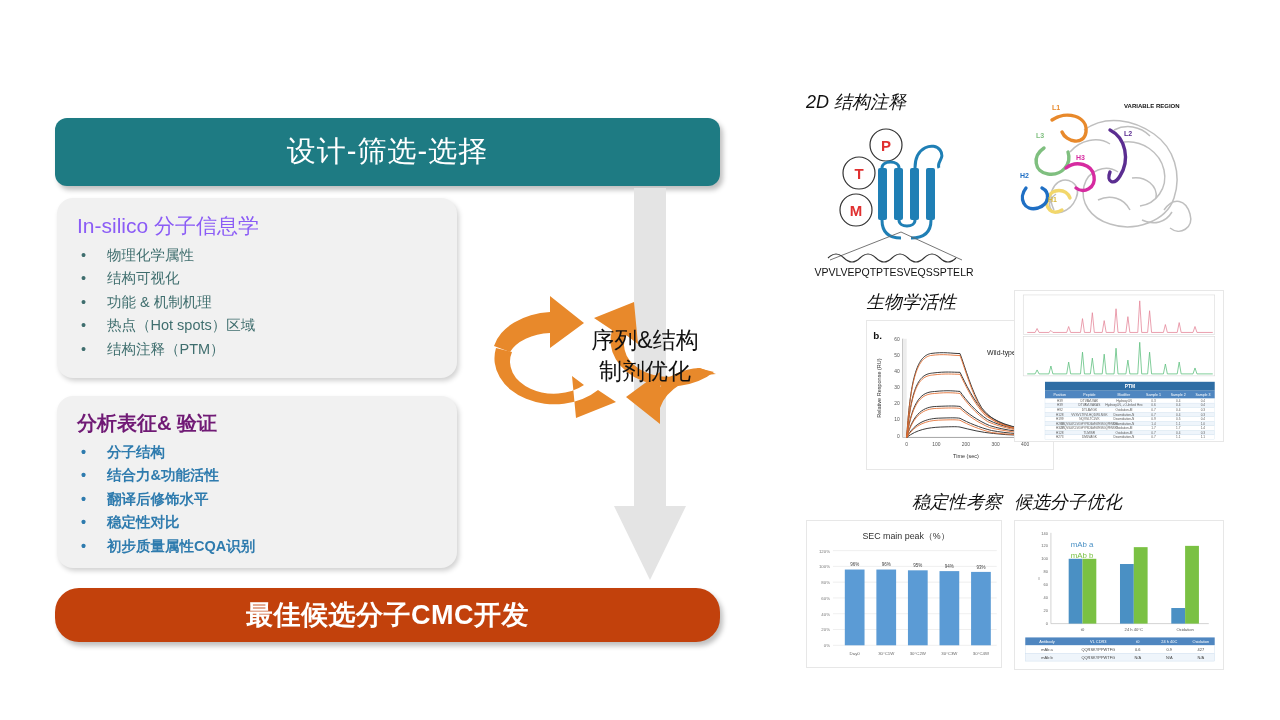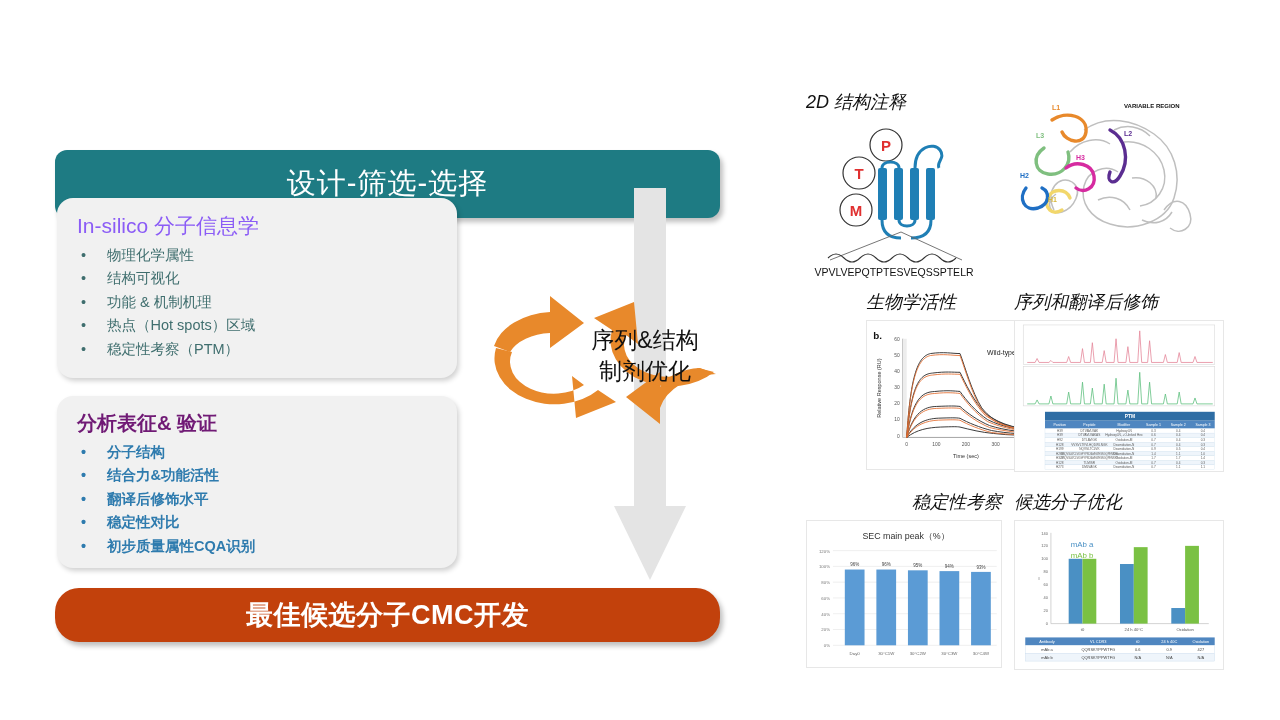--- a/index.html
+++ b/index.html
@@ -8,21 +8,21 @@
     background:#ffffff;
     font-family:"Liberation Sans","DejaVu Sans",sans-serif;
   }
   .slide{position:absolute;inset:0;}
 
   
   .header-bar{
     position:absolute;left:55px;top:118px;width:665px;height:68px;
     background:#1E7B83;border-radius:12px;
     box-shadow:3px 4px 5px rgba(0,0,0,0.25);
-    display:flex;align-items:center;justify-content:center;margin-top:32px;
+    display:flex;align-items:center;justify-content:center;
   }
   .header-bar .txt{
     color:#ffffff;font-size:29px;letter-spacing:1px;font-weight:400;
   }
 
   .footer-bar{
     position:absolute;left:55px;top:588px;width:665px;height:54px;
     background:#c2410c;border-radius:24px;
     box-shadow:3px 4px 5px rgba(0,0,0,0.25);
     display:flex;align-items:center;justify-content:center;
@@ -104,21 +104,21 @@
       <li>
           <span class="bul">•</span>
           <span>功能 &amp; 机制机理</span>
         </li>
       <li>
           <span class="bul">•</span>
           <span>热点（Hot spots）区域</span>
         </li>
       <li>
           <span class="bul">•</span>
-          <span>稳定性考察（PTM）</span>
+          <span>结构注释（PTM）</span>
         </li>
     </ul>
   </div>
 
   <div class="card c2">
     <h3>分析表征&amp; 验证</h3>
     <ul>
       <li>
           <span class="bul">•</span>
           <span>分子结构</span>
@@ -272,21 +272,20 @@
         <path d="M40,118 C44,54 52,38 64,35 C78,33 86,35 94,35 C99,48 106,74 116,90 C130,107 150,111 182,112" stroke="#E26A2C" opacity="0.85"></path>
         <path d="M40,118 C45,64 54,56 66,54.8 C80,53 86,54 94,54 C99,64 108,84 120,96 C136,107 155,111 182,113" stroke="#E26A2C" opacity="0.85"></path>
         <path d="M40,118 C46,80 56,74 68,73.5 C82,72 88,73 94,73.4 C100,82 110,94 122,102 C138,109 156,112 182,114" stroke="#E26A2C" opacity="0.85"></path>
         <path d="M40,118 C47,94 58,89 70,88.6 C84,88 89,88 94,88.6 C101,95 112,103 124,108 C140,112 158,114 182,115" stroke="#E26A2C" opacity="0.85"></path>
         <path d="M40,118 C48,105 60,101 72,100.5 C86,100 90,100 94,100.6 C102,105 114,110 126,113 C142,115 160,116 182,116" stroke="#E26A2C" opacity="0.85"></path>
       </g>
     </svg>
   </div>
 
   <div class="panel p4">
-    <div class="ptitle">序列和翻译后修饰</div>
     <svg width="210" height="152" viewBox="0 0 210 152" class="ptm-wrap">
       <rect width="210" height="152" fill="#ffffff"></rect>
 
       <rect x="8" y="4" width="194" height="40" fill="#fff" stroke="#D9D9D9" stroke-width="0.6"></rect>
       <rect x="8" y="46" width="194" height="40" fill="#fff" stroke="#D9D9D9" stroke-width="0.6"></rect>
       <g stroke="#E4879A" stroke-width="0.8">
         <path fill="none" d="M12,42 L20,42 L22,38 L24,42 L34,42 L36,40 L38,42 L52,42 L54,36 L56,42 L66,42 L68,28 L70,42 L76,42 L78,22 L80,42 L88,42 L90,30 L92,42 L100,42 L102,18 L104,42 L112,42 L114,26 L116,42 L124,42 L126,10 L128,42 L134,42 L136,20 L138,42 L150,42 L152,34 L154,42 L164,42 L166,32 L168,42 L180,42 L182,36 L184,42 L200,42"></path>
       </g>
       <g stroke="#5FBF7F" stroke-width="0.8">
         <path fill="none" d="M12,84 L20,84 L22,80 L24,84 L34,84 L36,76 L38,84 L52,84 L54,72 L56,84 L66,84 L68,62 L70,84 L76,84 L78,68 L80,84 L88,84 L90,64 L92,84 L100,84 L102,58 L104,84 L112,84 L114,70 L116,84 L124,84 L126,52 L128,84 L134,84 L136,62 L138,84 L150,84 L152,74 L154,84 L164,84 L166,72 L168,84 L180,84 L182,78 L184,84 L200,84"></path>

